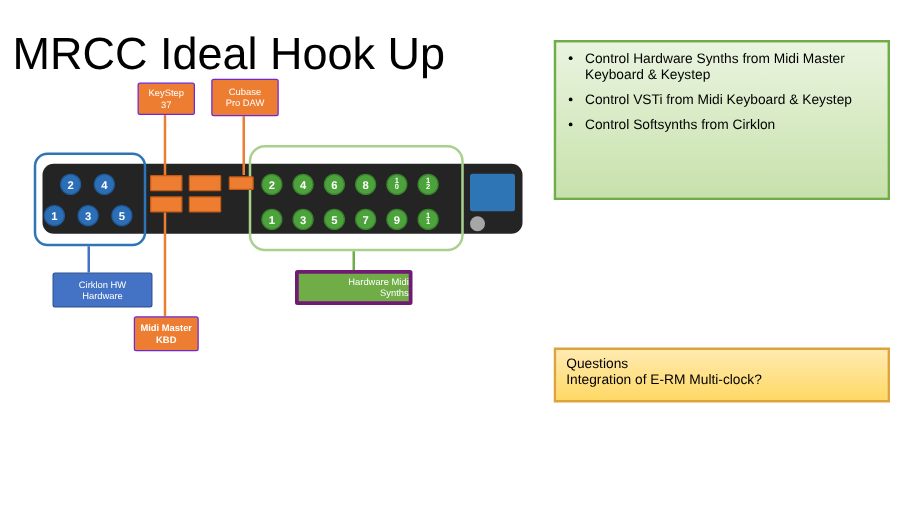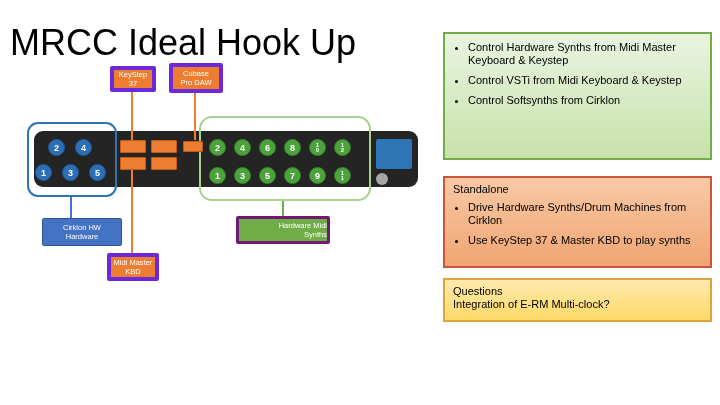--- a/index.html
+++ b/index.html
@@ -32,21 +32,21 @@
 
   .usb { position:absolute; background:#ed7d31; border:1px solid #c55a11; border-radius:1px; }
 
   .line { position:absolute; width:2px; }
   .line.orange { background:#ed7d31; }
   .line.blue   { background:#4472c4; }
   .line.green  { background:#70ad47; }
 
   .tag { position:absolute; color:#fff; font-size:7.5px; line-height:9px; text-align:center;
          display:flex; flex-direction:column; justify-content:center; border-radius:2px; }
-  .tag.orange { background:#ed7d31; border:4px solid #6d28d9; }
+  .tag.orange { background:#ed7d31; border:1px solid #6d28d9; }
   .tag.blue   { background:#4472c4; border:1px solid #2f5597; }
   .tag.green  { background:#70ad47; border:3px solid #701a75;text-align:right; }
 
   
   .panel { position:absolute; left:443px; width:269px; padding:5px 8px 4px 8px;
            font-size:11px; line-height:13px; color:#000; }
   .panel.green  { top:32px;  height:128px; background:linear-gradient(#eaf4e0,#c7e1ab); border:2px solid #71ad47; }
   .panel.orange { top:176px; height:92px;  background:linear-gradient(#f8c9a6,#f0a572); border:2px solid #c9563a; }
   .panel.yellow { top:278px; height:44px;  background:linear-gradient(#ffeab0,#ffd966); border:2px solid #dda43c; }
   .panel .hdr { margin-bottom:5px; }
@@ -137,43 +137,36 @@
     <span>37</span>
   </div>
   <div class="tag orange" style="left:169px;top:63px;width:54px;height:30px;">
     <span>Cubase</span>
     <span>Pro DAW</span>
   </div>
   <div class="tag blue" style="left:42px;top:218px;width:80px;height:28px;">
     <span>Cirklon HW</span>
     <span>Hardware</span>
   </div>
-  <div class="tag orange" style="left:107px;top:253px;width:52px;height:28px;">
+  <div class="tag orange" style="left:107px;top:253px;width:52px;height:28px;font-weight:bold;">
     <span>Midi Master</span>
     <span>KBD</span>
   </div>
   <div class="tag green" style="left:236px;top:216px;width:94px;height:28px;">
     <span>Hardware Midi</span>
     <span>Synths</span>
   </div>
 
   <div class="panel green">
     <ul>
       <li>Control Hardware Synths from Midi Master Keyboard &amp; Keystep</li>
       <li>Control VSTi from Midi Keyboard &amp; Keystep</li>
       <li>Control Softsynths from Cirklon</li>
     </ul>
   </div>
 
-  <div class="panel orange">
-    <div class="hdr">Standalone</div>
-    <ul>
-      <li>Drive Hardware Synths/Drum Machines from Cirklon</li>
-      <li>Use KeyStep 37 &amp; Master KBD to play synths</li>
-    </ul>
-  </div>
 
   <div class="panel yellow">
     <div>Questions</div>
     <div>Integration of E-RM Multi-clock?</div>
   </div>
 
 </div>
 
 </body></html>

